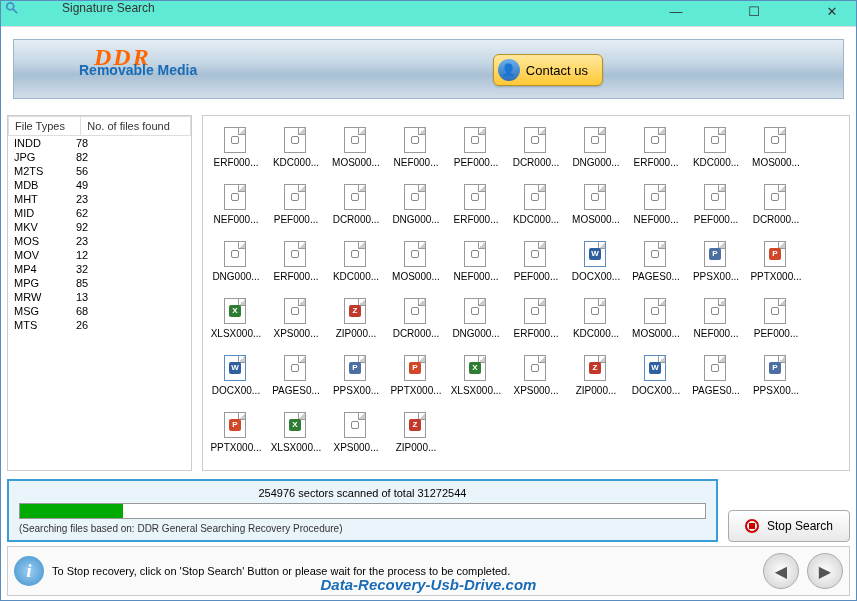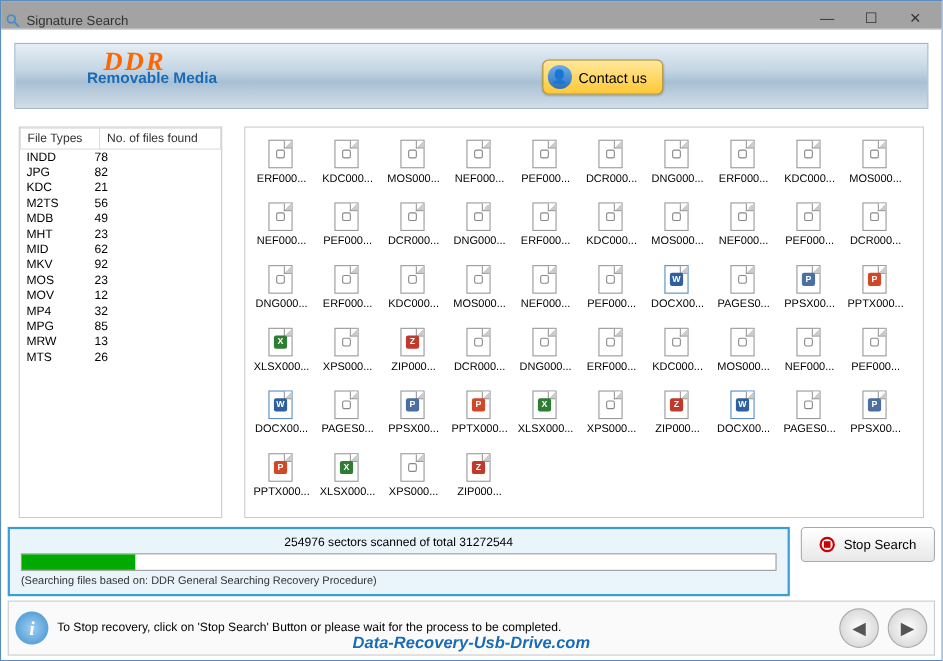--- a/index.html
+++ b/index.html
@@ -1,48 +1,48 @@
 <!DOCTYPE html>
 <html><head>
 <meta charset="utf-8">
 <style>
 * { box-sizing: border-box; margin: 0; padding: 0; }
 body { font-family: Tahoma, Arial, sans-serif; font-size: 11px; background: #f0f0f0; width: 857px; height: 601px; overflow: hidden; }
 .window { background: #fff; border: 1px solid #5a8cc0; width: 857px; height: 601px; display: flex; flex-direction: column; }
-.titlebar { height: 26px; background: #a3a3a3; display: flex; align-items: flex-end; padding: 0 4px; border-bottom: 1px solid #ddd; }
+.titlebar { height: 26px; background: #5eead4; display: flex; align-items: flex-start; padding: 0 4px; border-bottom: 1px solid #ddd; gap: 38px; }
 .titlebar .icon-app { width: 14px; height: 14px; margin-right: 5px; }
 .titlebar .title { flex: 1; font-size: 12px; color: #333; }
 .titlebar .winbtn { width: 40px; height: 20px; display: flex; align-items: center; justify-content: center; cursor: pointer; color: #333; font-size: 13px; }
 .titlebar .close { }
 .banner { background: linear-gradient(180deg, #e6eef5 0%, #c5d6e4 40%, #a8c0d4 60%, #d2dee9 100%); height: 60px; margin: 12px; border: 1px solid #9bb5cc; position: relative; display: flex; align-items: center; padding-left: 60px; }
 .banner .brand-ddr { font-family: Georgia, serif; font-size: 24px; font-weight: bold; font-style: italic; color: #ff6600; letter-spacing: 2px; position: absolute; left: 80px; top: 4px; }
 .banner .brand-sub { color: #1a6bb5; font-size: 14px; font-weight: bold; position: absolute; left: 65px; top: 22px; }
 .banner .contact-btn { position: absolute; right: 240px; top: 14px; background: linear-gradient(180deg, #ffe89c, #ffc836); border: 1px solid #b89226; border-radius: 6px; padding: 4px 14px 4px 4px; display: flex; align-items: center; cursor: pointer; font-size: 13px; box-shadow: 0 1px 2px rgba(0,0,0,.2); }
 .banner .contact-btn .avatar { width: 22px; height: 22px; border-radius: 50%; background: linear-gradient(180deg,#6ab0f0,#2d6fb8); display: flex; align-items: center; justify-content: center; margin-right: 6px; color: #fff; font-size: 12px; }
-.main { flex: 1; display: flex; gap: 20px; padding: 4px 16px; overflow: hidden; }
+.main { flex: 1; display: flex; gap: 10px; padding: 4px 6px; overflow: hidden; }
 .left-panel { width: 185px; border: 1px solid #ccc; background: #fff; display: flex; flex-direction: column; }
 .left-panel table { width: 100%; border-collapse: collapse; font-size: 11px; }
 .left-panel th { text-align: left; padding: 3px 6px; border: 1px solid #ddd; background: #fff; font-weight: normal; color: #333; }
 .left-panel td { padding: 1px 6px; }
 .left-panel .tbwrap { flex: 1; overflow-y: auto; }
 .right-panel { flex: 1; border: 1px solid #ccc; background: #fff; padding: 4px; overflow-y: auto; position: relative; }
 .grid { display: flex; flex-wrap: wrap; gap: 2px 2px; }
 .grid-item { width: 58px; height: 55px; display: flex; flex-direction: column; align-items: center; justify-content: center; font-size: 10px; }
 .grid-item .ficon { width: 24px; height: 28px; margin-bottom: 2px; position: relative; }
 .grid-item .fname { white-space: nowrap; overflow: hidden; text-overflow: ellipsis; width: 56px; text-align: center; }
 .file-page { width: 22px; height: 26px; border: 1px solid #999; background: #fff; position: relative; }
 .file-page::before { content: ""; position: absolute; top: 0; right: 0; width: 6px; height: 6px; background: linear-gradient(135deg,#fff 50%,#ccc 50%); border-left: 1px solid #999; border-bottom: 1px solid #999; }
 .file-page .dot { position: absolute; top: 50%; left: 50%; transform: translate(-50%,-50%); width: 8px; height: 8px; border: 1px solid #888; border-radius: 2px; }
 .file-docx { background: #fff; border-color: #5a8cc0; }
 .file-docx .badge { position: absolute; top: 50%; left: 50%; transform: translate(-50%,-50%); width: 12px; height: 12px; background: #2e5f9e; border-radius: 2px; color:#fff; font-size:8px; line-height:12px; text-align:center; font-weight:bold; }
 .file-ppt .badge { background:#d14828; position: absolute; top: 50%; left: 50%; transform: translate(-50%,-50%); width: 12px; height: 12px; border-radius: 2px; color:#fff; font-size:8px; line-height:12px; text-align:center; font-weight:bold; }
 .file-xls .badge { background:#2e7d32; position: absolute; top: 50%; left: 50%; transform: translate(-50%,-50%); width: 12px; height: 12px; border-radius: 2px; color:#fff; font-size:8px; line-height:12px; text-align:center; font-weight:bold; }
 .file-zip .badge { background:#c0392b; position: absolute; top: 50%; left: 50%; transform: translate(-50%,-50%); width: 12px; height: 12px; border-radius: 2px; color:#fff; font-size:8px; line-height:12px; text-align:center; font-weight:bold; }
 .file-ppsx .badge { background:#4a6fa0; position: absolute; top: 50%; left: 50%; transform: translate(-50%,-50%); width: 12px; height: 12px; border-radius: 2px; color:#fff; font-size:8px; line-height:12px; text-align:center; font-weight:bold; }
-.progress-row { display: flex; align-items: flex-start; gap: 10px; padding: 4px 6px; }
+.progress-row { display: flex; align-items: flex-end; gap: 10px; padding: 4px 6px; }
 .progress-box { flex: 1; border: 2px solid #3b9dd6; background: #eaf4fb; padding: 6px 10px; font-size: 11px; }
 .progress-box .ptxt { text-align: center; margin-bottom: 4px; }
 .progress-bar { height: 16px; border: 1px solid #999; background: #fff; position: relative; margin-bottom: 4px; }
 .progress-bar .fill { height: 100%; background: #0a0; width: 15%; }
 .progress-box .psub { font-size: 10px; color: #333; }
 .stop-btn { border: 1px solid #aaa; border-radius: 4px; background: linear-gradient(180deg,#fff,#e8e8e8); padding: 8px 16px; display: flex; align-items: center; gap: 8px; cursor: pointer; font-size: 12px; }
 .stop-btn .sq { width: 14px; height: 14px; border: 2px solid #c00; border-radius: 50%; display: flex; align-items: center; justify-content: center; }
 .stop-btn .sq::before { content: ""; width: 6px; height: 6px; background: #c00; }
 .footer { display: flex; align-items: center; gap: 8px; padding: 6px; border: 1px solid #ccc; margin: 0 6px 4px; background: #fafafa; position: relative; }
 .footer .info-icon { width: 30px; height: 30px; border-radius: 50%; background: radial-gradient(circle,#9dcef5,#3d8fc9); display: flex; align-items: center; justify-content: center; color: #fff; font-weight: bold; font-size: 18px; font-style: italic; font-family: Georgia, serif; }
@@ -92,24 +92,20 @@
             <tbody id="left-rows">
               <tr>
                 <td style="width:62px">INDD</td>
                 <td>78</td>
               </tr>
               <tr>
                 <td style="width:62px">JPG</td>
                 <td>82</td>
               </tr>
               <tr>
-                <td style="width:62px">KDC</td>
-                <td>21</td>
-              </tr>
-              <tr>
                 <td style="width:62px">M2TS</td>
                 <td>56</td>
               </tr>
               <tr>
                 <td style="width:62px">MDB</td>
                 <td>49</td>
               </tr>
               <tr>
                 <td style="width:62px">MHT</td>
                 <td>23</td>
@@ -134,20 +130,24 @@
                 <td style="width:62px">MP4</td>
                 <td>32</td>
               </tr>
               <tr>
                 <td style="width:62px">MPG</td>
                 <td>85</td>
               </tr>
               <tr>
                 <td style="width:62px">MRW</td>
                 <td>13</td>
+              </tr>
+              <tr>
+                <td style="width:62px">MSG</td>
+                <td>68</td>
               </tr>
               <tr>
                 <td style="width:62px">MTS</td>
                 <td>26</td>
               </tr>
             </tbody>
           </table>
       </div>
     </div>
 

